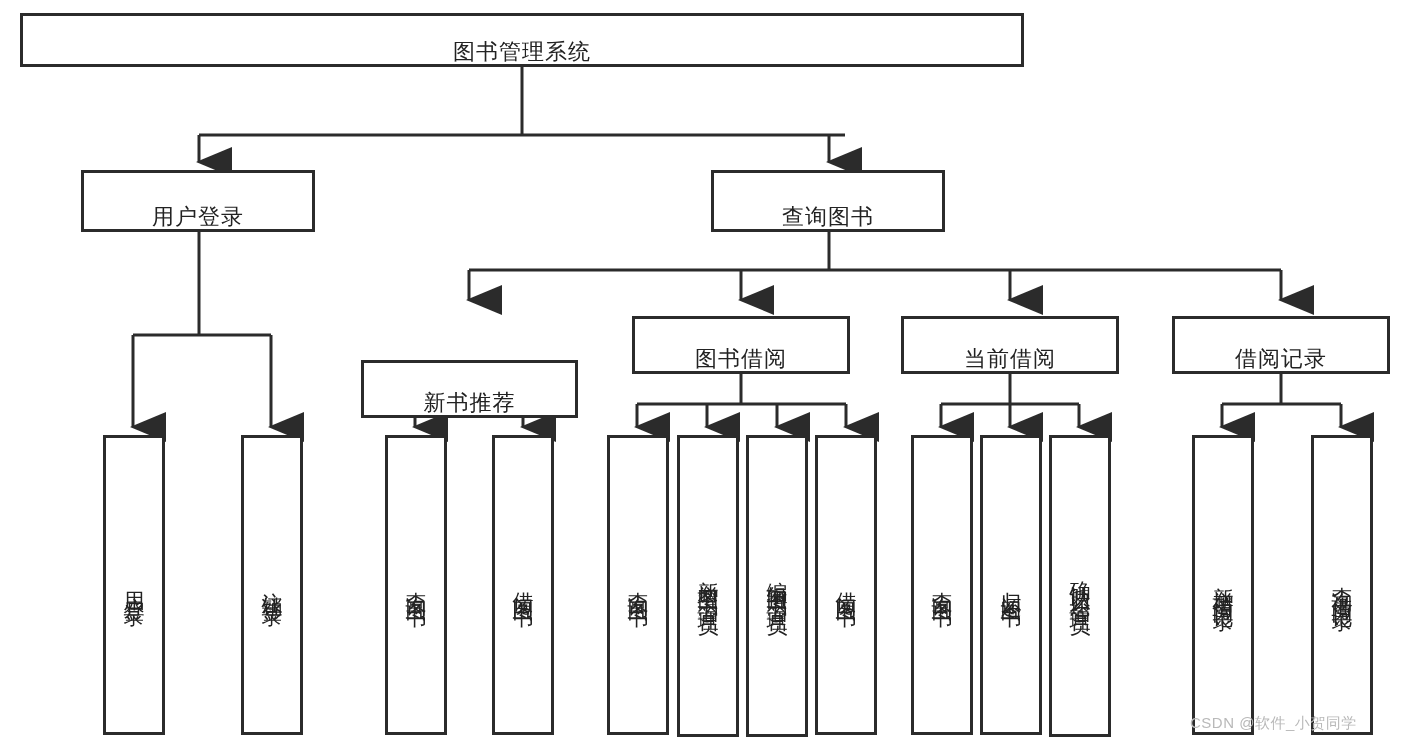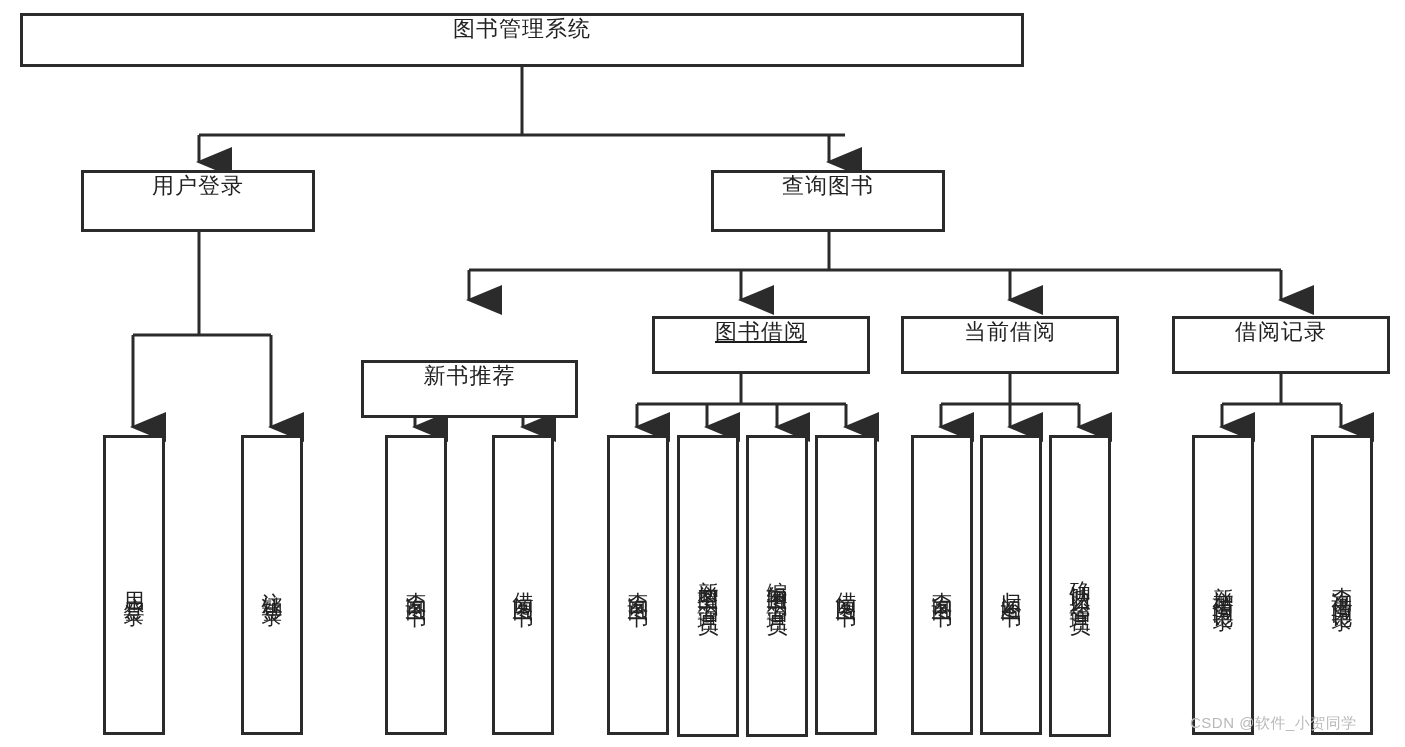--- a/index.html
+++ b/index.html
@@ -24,21 +24,21 @@
     width: 1405px;
     height: 747px;
     pointer-events: none;
   }
   .node {
     position: absolute;
     box-sizing: border-box;
     background: #ffffff;
     border: 3px solid #2b2b2b;
     display: flex;
-    align-items: flex-start;
+    align-items: flex-end;
     justify-content: center;
     color: #1a1a1a;
   }
   .node.level0 { border-width: 3px; }
   .node-label {
     font-size: 22px;
     line-height: 1.15;
     letter-spacing: 1px;
     white-space: nowrap;
     color: #222222;
@@ -125,21 +125,21 @@
   <div class="node" style="left:81px; top:170px; width:234px; height:62px;">
     <span class="node-label">用户登录</span>
   </div>
   <div class="node" style="left:711px; top:170px; width:234px; height:62px;">
     <span class="node-label">查询图书</span>
   </div>
 
   <div class="node" style="left:361px; top:316px; width:217px; height:58px;margin-top:44px;">
     <span class="node-label">新书推荐</span>
   </div>
-  <div class="node" style="left:652px; top:316px; width:218px; height:58px;text-decoration:underline;">
+  <div class="node" style="left:632px; top:316px; width:218px; height:58px;">
     <span class="node-label">图书借阅</span>
   </div>
   <div class="node" style="left:1172px; top:316px; width:218px; height:58px;">
     <span class="node-label">借阅记录</span>
   </div>
   <div class="node" style="left:901px; top:316px; width:218px; height:58px;">
     <span class="node-label">当前借阅</span>
   </div>
 
   <div class="node leaf" style="left:103px; top:435px; width:62px; height:300px;">

